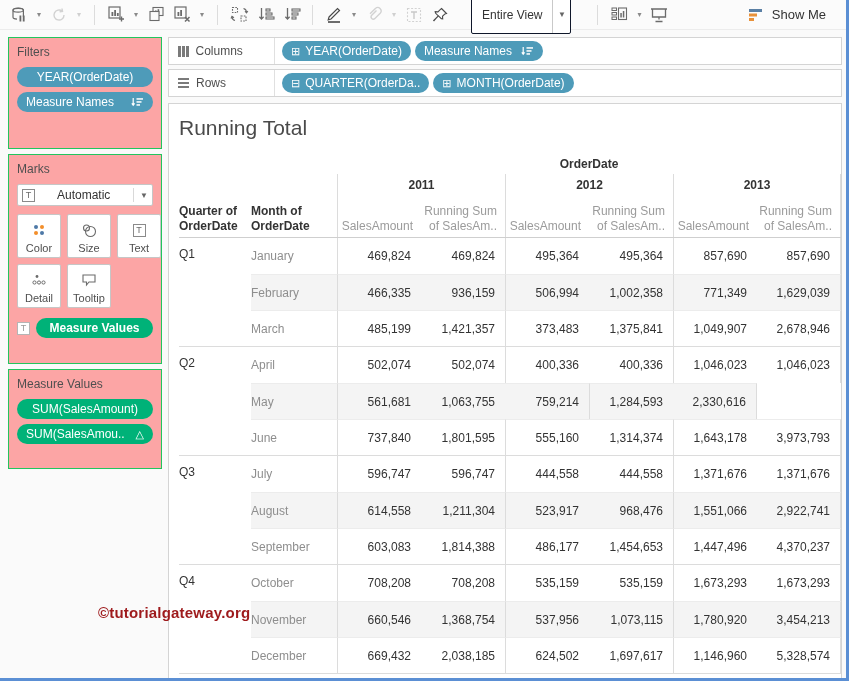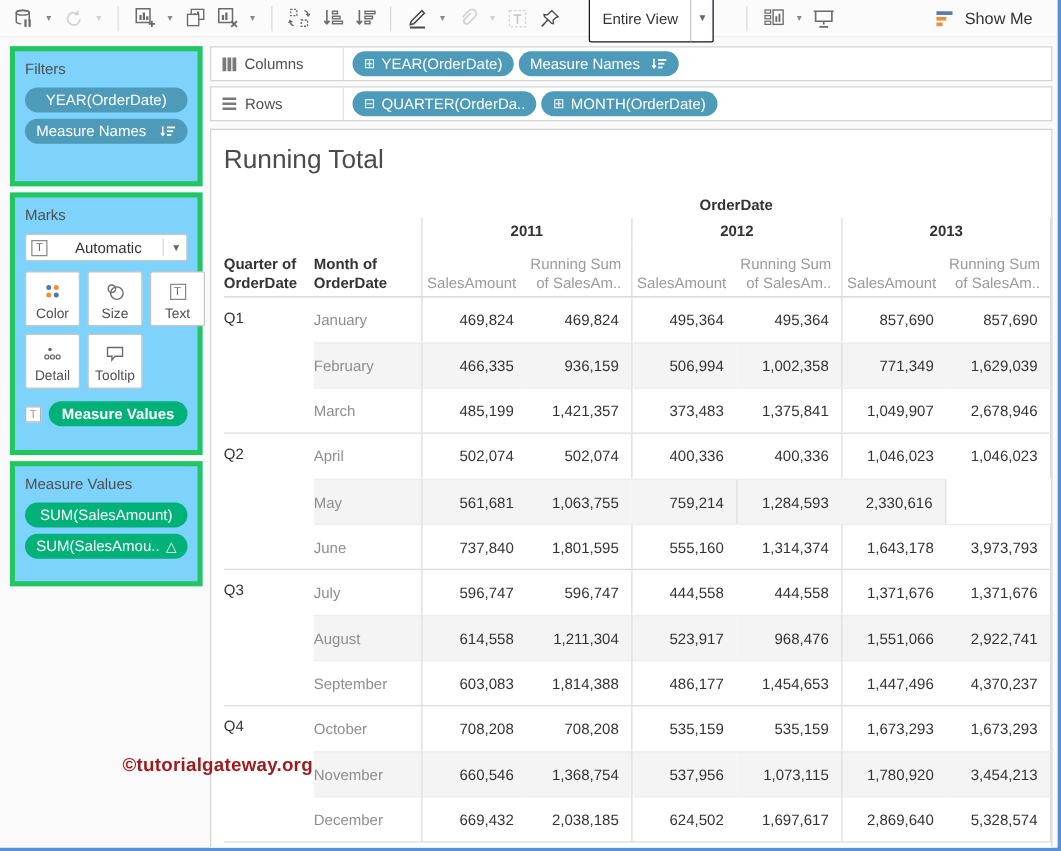--- a/index.html
+++ b/index.html
@@ -25,21 +25,21 @@
     display:flex; align-items:center; border:1px solid #0f172a; background:#fff;
     height:38px; margin:0 16px; border-radius:2px;
   }
   .fit-box .fit-label { padding:0 10px; font-size:12px; color:#333; }
   .fit-box .fit-caret { border-left:1px solid #c9c9c9; width:18px; height:100%; display:flex; align-items:center; justify-content:center; font-size:8px; color:#666; }
   .showme { margin-left:auto; display:flex; align-items:center; gap:7px; padding-right:12px; }
   .showme-label { font-size:13px; color:#333; }
   
   .workspace { display:flex; height:650px; background:#fafafa; }
   .left-panel { width:166px; padding:7px 4px 0 8px; display:flex; flex-direction:column; }
-  .card { background:#7dd3fc; border:4px solid #22c55e; padding:7px 8px; margin-bottom:5px; }
+  .card { background:#fca5a5; border:1px solid #22c55e; padding:7px 8px; margin-bottom:5px; }
   .card-title { font-size:12px; color:#4f4f4f; margin-bottom:8px; }
   
   .pill {
     height:20px; border-radius:10px; color:#fff; font-size:12px;
     display:flex; align-items:center; justify-content:center; gap:5px;
     padding:0 9px; margin-bottom:5px; white-space:nowrap; cursor:default;
   }
   .pill.blue { background:#4e9bb9; }
   .pill.green { background:#00b278; }
   .pill .expand { font-size:11px; line-height:1; opacity:.95; }
@@ -514,21 +514,21 @@
               <div class="cell vcell ystart band sep">1,780,920</div>
               <div class="cell vcell yend band sep">3,454,213</div>
             </div>
             <div class="trow">
               <div class="cell qcell"></div>
               <div class="cell mcell sep">December</div>
               <div class="cell vcell ystart sep">669,432</div>
               <div class="cell vcell sep">2,038,185</div>
               <div class="cell vcell ystart sep">624,502</div>
               <div class="cell vcell sep">1,697,617</div>
-              <div class="cell vcell ystart sep">2,869,640</div>
+              <div class="cell vcell ystart sep">1,146,960</div>
               <div class="cell vcell yend sep">5,328,574</div>
             </div>
           </div>
       </div>
     </div>
   </div>
 </div>
 
 <div class="watermark">©tutorialgateway.org</div>
 

